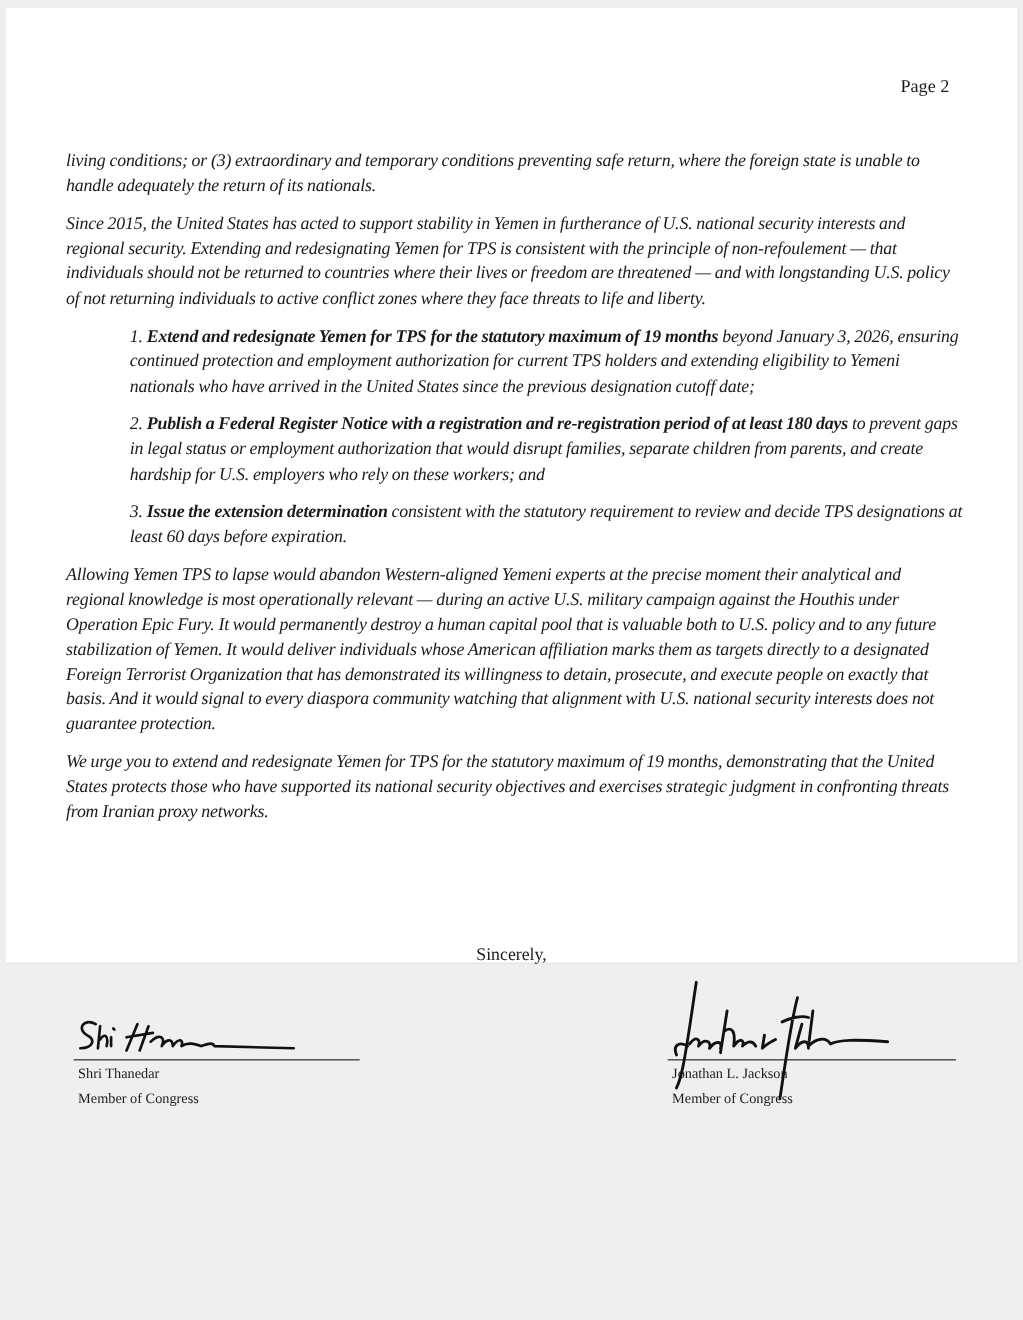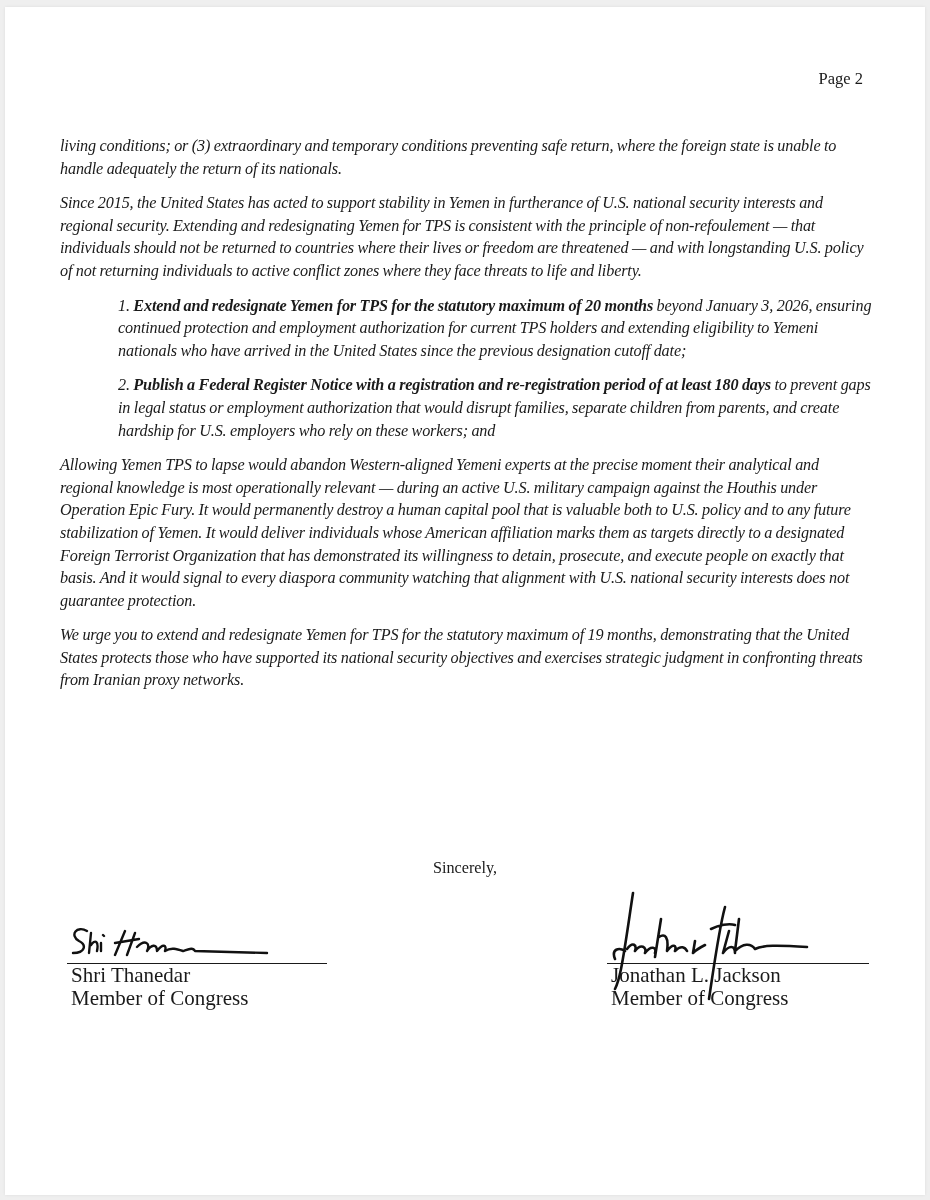--- a/index.html
+++ b/index.html
@@ -7,21 +7,21 @@
       width: 930px; height: 1200px;
       background: #efefef;
       position: relative;
       overflow: hidden;
       font-family: "Liberation Serif", "DejaVu Serif", serif;
       color: #1a1a1a;
     }
     .page {
       position: absolute;
       left: 5px; top: 7px;
-      width: 920px; height: 1188px;
+      width: 920px; height: 868px;
       background: #ffffff;
       box-shadow: 0 0 3px rgba(0,0,0,0.08);
     }
     .page-number {
       position: absolute;
       right: 62px; top: 62px;
       font-size: 16.5px;
     }
     .body-text {
       position: absolute;
@@ -44,21 +44,21 @@
       left: 0; width: 930px;
       top: 852px;
       text-align: center;
       font-size: 16.2px;
       padding-left: 0;
     }
     .closing span { position: relative; left: -5px; margin-top: 28px; }
     .sig-block {
       position: absolute;
       width: 260px;
-      font-size: 21px;
+      font-size: 13px;
       line-height: 23px;
     }
     .sig-block.left { left: 62px; top: 900px; }
     .sig-block.right { left: 602px; top: 880px; width: 262px; }
     .sig-area { position: relative; height: 56px; }
     .sig-block.right .sig-area { height: 76px; }
     .sig-line {
       border-top: 1.3px solid #1a1a1a;
       width: 100%;
     }
@@ -70,25 +70,29 @@
 
 <div class="page">
   <div class="page-number">Page 2</div>
 
   <div class="body-text">
     <p>living conditions; or (3) extraordinary and temporary conditions preventing safe return, where the foreign state is unable to handle adequately the return of its nationals.</p>
     <p>Since 2015, the United States has acted to support stability in Yemen in furtherance of U.S. national security interests and regional security. Extending and redesignating Yemen for TPS is consistent with the principle of non-refoulement — that individuals should not be returned to countries where their lives or freedom are threatened — and with longstanding U.S. policy of not returning individuals to active conflict zones where they face threats to life and liberty.</p>
 
     <div class="list-item">
       <span>1.</span>
-      <b>Extend and redesignate Yemen for TPS for the statutory maximum of 20 months</b><span> beyond January 3, 2026, ensuring continued protection and employment authorization for current TPS holders and extending eligibility to Yemeni nationals who have arrived in the United States since the previous designation cutoff date;</span>
+      <b>Extend and redesignate Yemen for TPS for the statutory maximum of 19 months</b><span> beyond January 3, 2026, ensuring continued protection and employment authorization for current TPS holders and extending eligibility to Yemeni nationals who have arrived in the United States since the previous designation cutoff date;</span>
     </div>
     <div class="list-item">
       <span>2.</span>
       <b>Publish a Federal Register Notice with a registration and re-registration period of at least 180 days</b><span> to prevent gaps in legal status or employment authorization that would disrupt families, separate children from parents, and create hardship for U.S. employers who rely on these workers; and</span>
+    </div>
+    <div class="list-item">
+      <span>3.</span>
+      <b>Issue the extension determination</b><span> consistent with the statutory requirement to review and decide TPS designations at least 60 days before expiration.</span>
     </div>
 
     <p>Allowing Yemen TPS to lapse would abandon Western-aligned Yemeni experts at the precise moment their analytical and regional knowledge is most operationally relevant — during an active U.S. military campaign against the Houthis under Operation Epic Fury. It would permanently destroy a human capital pool that is valuable both to U.S. policy and to any future stabilization of Yemen. It would deliver individuals whose American affiliation marks them as targets directly to a designated Foreign Terrorist Organization that has demonstrated its willingness to detain, prosecute, and execute people on exactly that basis. And it would signal to every diaspora community watching that alignment with U.S. national security interests does not guarantee protection.</p>
     <p>We urge you to extend and redesignate Yemen for TPS for the statutory maximum of 19 months, demonstrating that the United States protects those who have supported its national security objectives and exercises strategic judgment in confronting threats from Iranian proxy networks.</p>
   </div>
 
   <div class="closing">
     <span>Sincerely,</span>
   </div>
 

